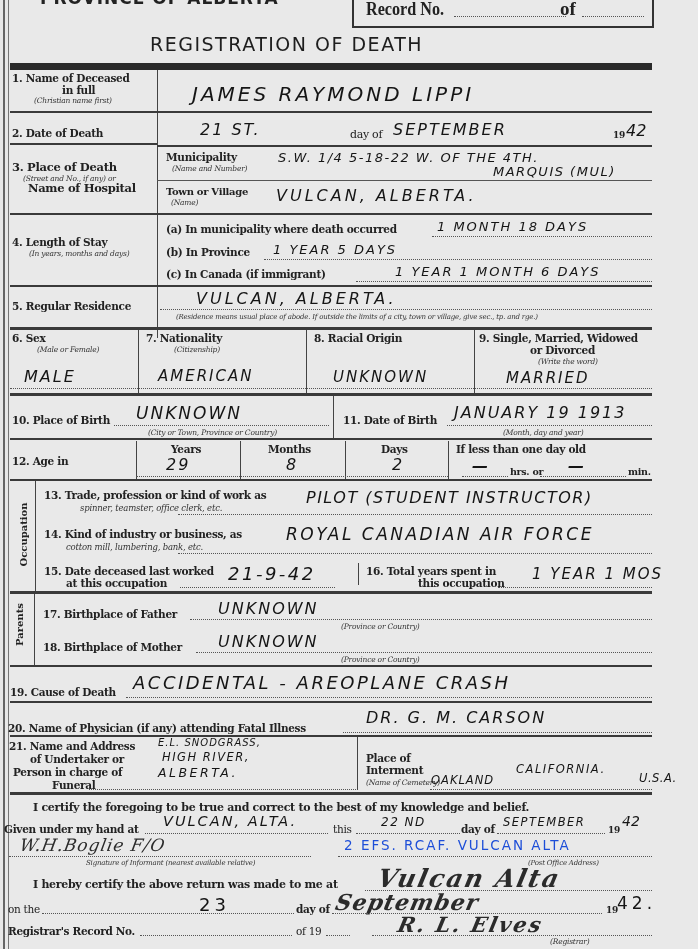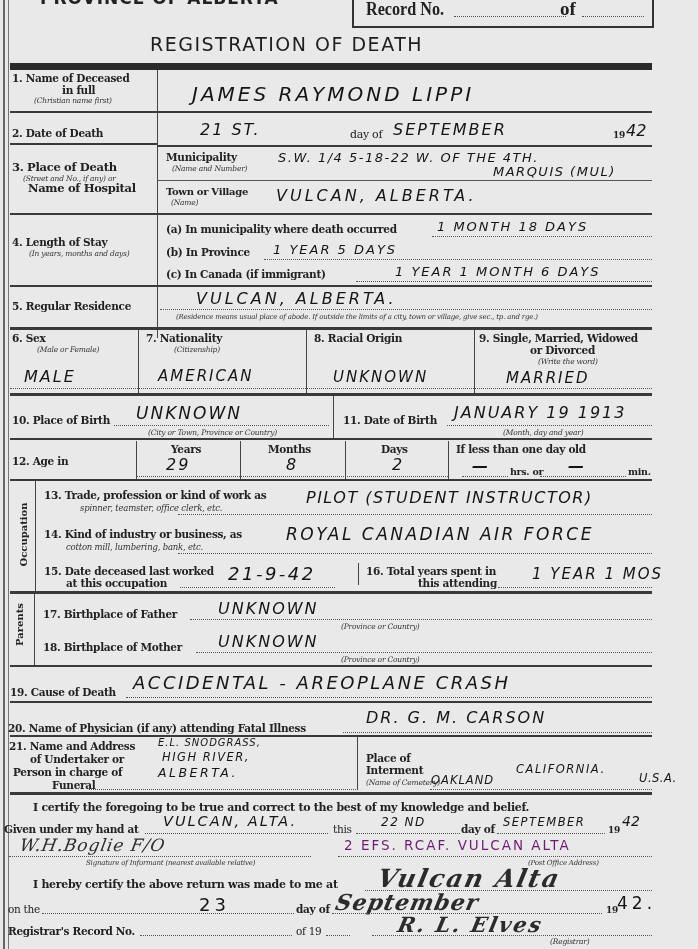--- a/index.html
+++ b/index.html
@@ -149,21 +149,21 @@
 <div class="abs lbl" style="left:44px; top:528px;">14. Kind of industry or business, as</div>
 <div class="abs sub" style="left:66px; top:542px; font-size:8.5px;">cotton mill, lumbering, bank, etc.</div>
 <div class="abs hw" style="left:286px; top:524px; font-size:17px; letter-spacing:2.5px;">ROYAL  CANADIAN  AIR  FORCE</div>
 <div class="dot" style="left:178px; top:553px; width:474px;"></div>
 <div class="abs lbl" style="left:44px; top:565px;">15. Date deceased last worked</div>
 <div class="abs lbl" style="left:66px; top:577px;">at this occupation</div>
 <div class="abs hw" style="left:228px; top:563px; font-size:18px; letter-spacing:2.5px;">21-9-42</div>
 <div class="dot" style="left:180px; top:587px; width:155px;"></div>
 <div class="vline" style="left:358px; top:563px; height:22px;"></div>
 <div class="abs lbl" style="left:366px; top:565px;">16. Total years spent in</div>
-<div class="abs lbl" style="left:418px; top:577px;">this attending</div>
+<div class="abs lbl" style="left:418px; top:577px;">this occupation</div>
 <div class="abs hw" style="left:532px; top:565px; font-size:15px;">1 YEAR   1 MOS</div>
 <div class="dot" style="left:498px; top:587px; width:154px;"></div>
 <div class="hline" style="left:10px; top:591px; width:642px; height:3px;"></div>
 
 <div class="vline" style="left:34px; top:594px; height:72px;"></div>
 <div class="side-label" style="left:-6px; top:619px; width:50px; text-align:center;">Parents</div>
 <div class="abs lbl" style="left:43px; top:608px;">17. Birthplace of Father</div>
 <div class="abs hw" style="left:218px; top:599px; font-size:16px;">UNKNOWN</div>
 <div class="dot" style="left:190px; top:619px; width:462px;"></div>
 <div class="abs sub" style="left:341px; top:622px;">(Province or Country)</div>
@@ -210,21 +210,21 @@
 <div class="dot" style="left:356px; top:833px; width:104px;"></div>
 <div class="abs lbl" style="left:461px; top:823px;">day of</div>
 <div class="abs hw" style="left:503px; top:815px; font-size:11.5px; letter-spacing:1.5px;">SEPTEMBER</div>
 <div class="dot" style="left:497px; top:833px; width:108px;"></div>
 <div class="abs lbl" style="left:608px; top:825px; font-size:9px;">19</div>
 <div class="abs hw" style="left:622px; top:813px; font-size:14px; letter-spacing:0;">42</div>
 
 <div class="abs sig" style="left:20px; top:835px; font-size:17px; letter-spacing:1px; transform:skewX(-10deg);">W.H.Boglie  F/O</div>
 <div class="dot" style="left:9px; top:856px; width:302px;"></div>
 <div class="abs sub" style="left:86px; top:859px; font-size:7px;">Signature of Informant  (nearest available relative)</div>
-<div class="abs hw" style="left:344px; top:837px; font-size:13.5px; letter-spacing:2px; font-style:normal; color:#701a75;">2 EFS. RCAF.  VULCAN ALTA</div>
+<div class="abs hw" style="left:344px; top:837px; font-size:13.5px; letter-spacing:2px; font-style:normal; color:#1d4ed8;">2 EFS. RCAF.  VULCAN ALTA</div>
 <div class="dot" style="left:338px; top:856px; width:314px;"></div>
 <div class="abs sub" style="left:528px; top:859px; font-size:7px;">(Post Office Address)</div>
 
 <div class="abs lbl" style="left:33px; top:878px; font-size:11px;">I hereby certify the above return was made to me at</div>
 <div class="abs sig" style="left:378px; top:864px; font-size:25px; letter-spacing:2px; transform:skewX(-12deg); font-weight:bold;">Vulcan Alta</div>
 <div class="dot" style="left:365px; top:890px; width:287px;"></div>
 <div class="abs lbl" style="left:8px; top:903px; font-weight:normal;">on the</div>
 <div class="abs hw" style="left:199px; top:894px; font-size:18px; letter-spacing:4px; font-style:normal;">23</div>
 <div class="dot" style="left:42px; top:913px; width:252px;"></div>
 <div class="abs lbl" style="left:296px; top:903px;">day of</div>

